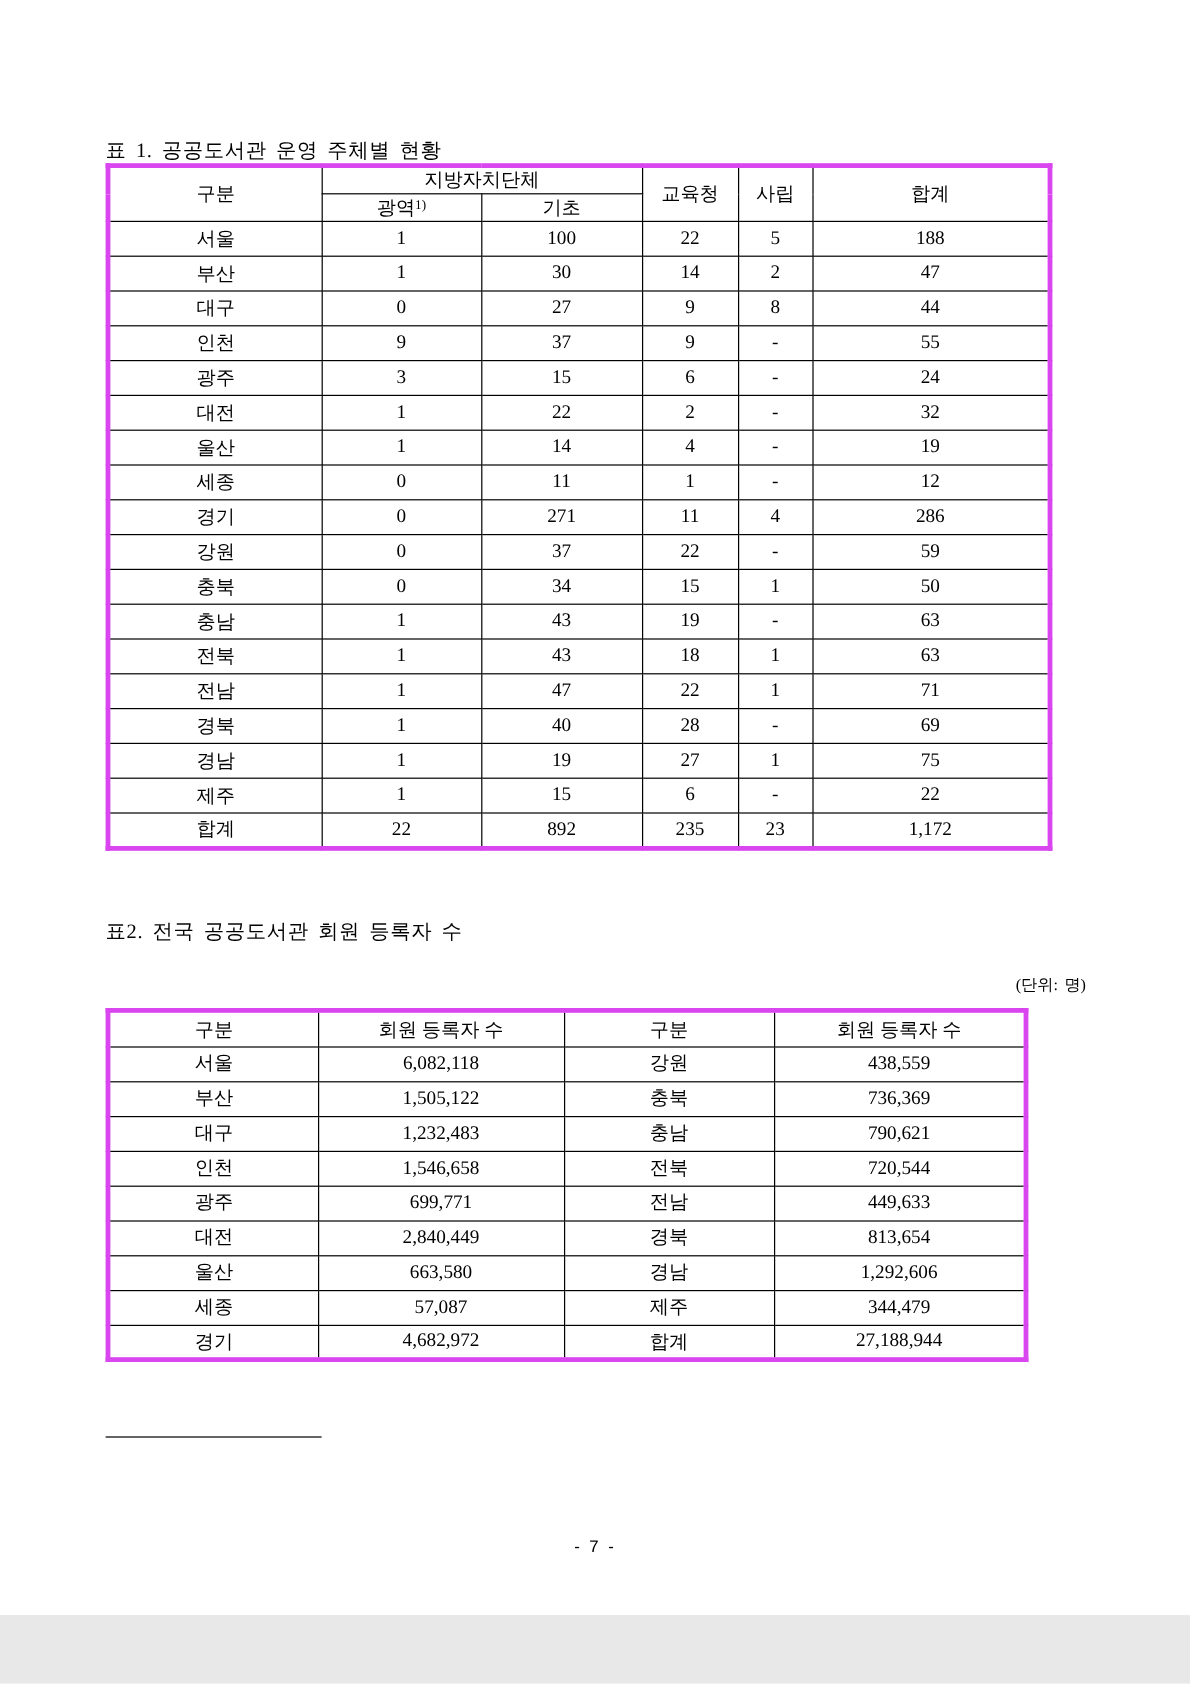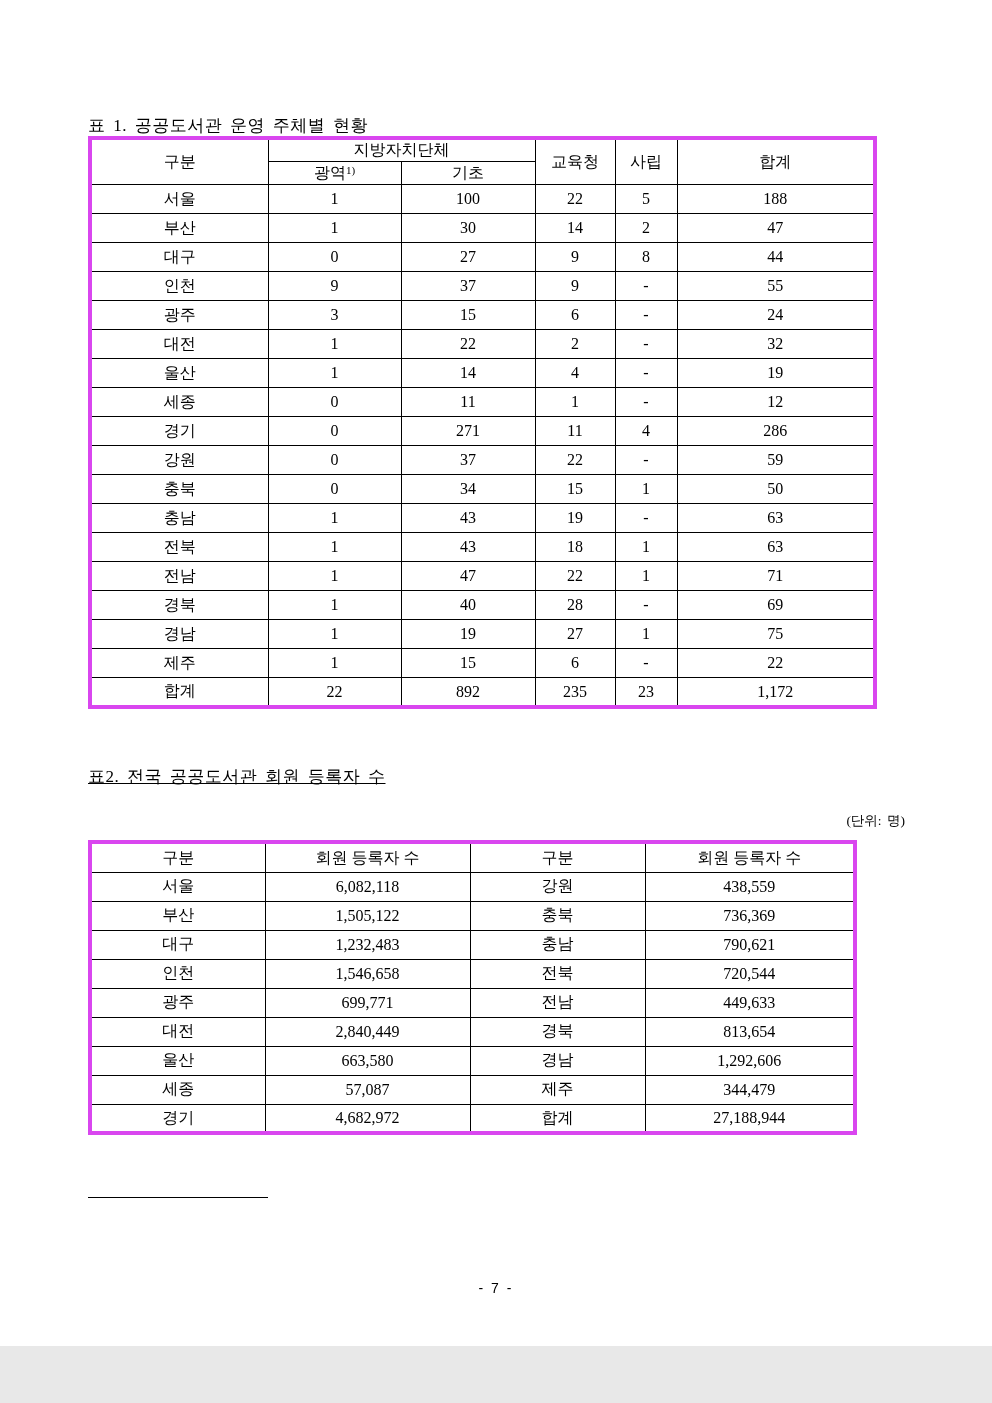--- a/index.html
+++ b/index.html
@@ -47,21 +47,21 @@
   table { border: 4px solid #d946ef; }
   table.t1 thead th { height: 23px; }
   table.t1 td { height: 29px; }
   table.t2 thead th { height: 30px; }
   table.t2 td { height: 29px; }
   sup.fn-marker {
     font-size: 11px;
     vertical-align: 4px;
     line-height: 0;
   }
-  .title2-wrap { margin-top: 58px; text-decoration: underline; }
+  .title2-wrap { margin-top: 58px; }
   .footnote-rule {
     margin-top: 62px;
     width: 180px;
     border: 0;
     border-top: 1.5px solid #000;
     height: 0;
   }
   .footnote {
     margin-top: 8px;
     font-size: 14px;

